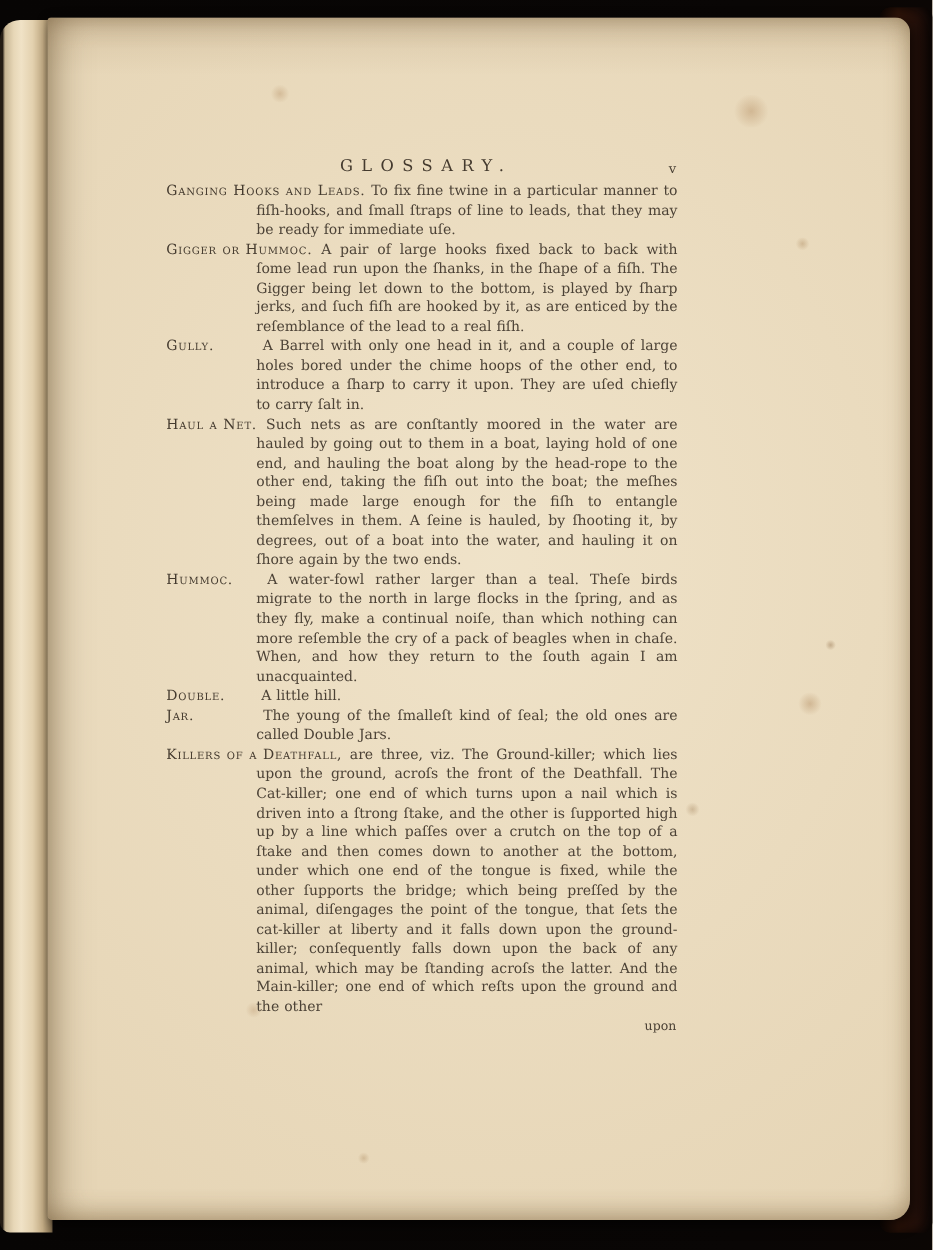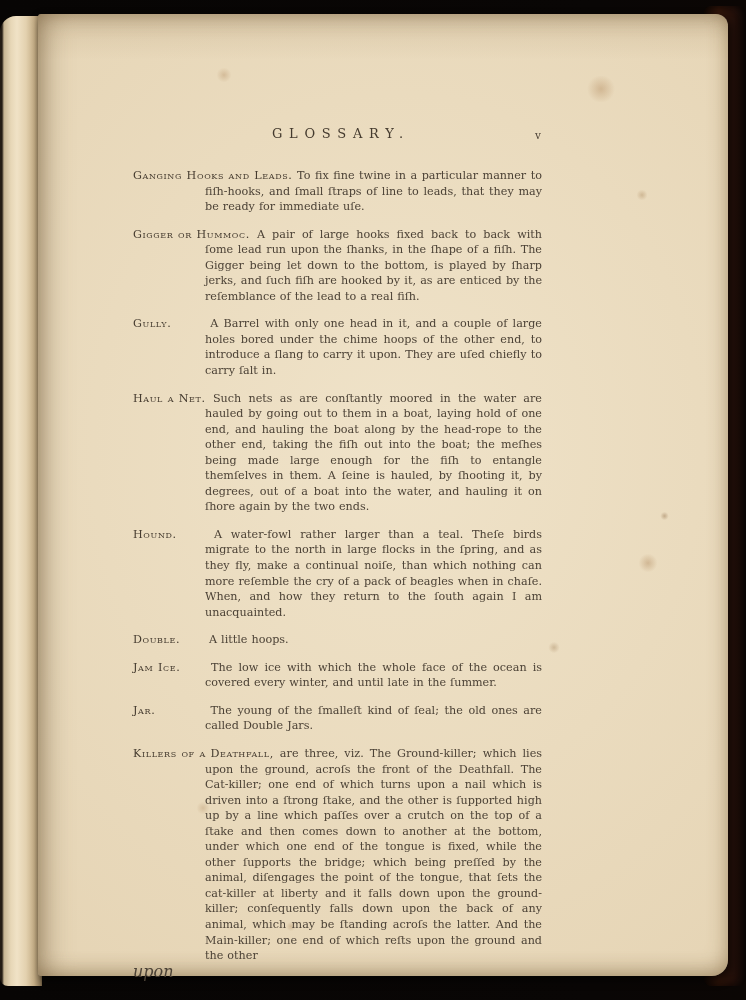--- a/index.html
+++ b/index.html
@@ -77,21 +77,21 @@
   .content {
     position: absolute;
     left: 95px;
     top: 112px;
     width: 409px;
     color: #4c4236;
   }
   .header-row {
     position: relative;
     height: 19px;
-    margin-bottom: 11px;
+    margin-bottom: 0;
   }
   .title {
     text-align: center;
     font-size: 13px;
     letter-spacing: 0.52em;
     padding-left: 0.52em; 
     color: #443a2e;
     white-space: nowrap;
   }
   .pagenum {
@@ -111,27 +111,26 @@
     word-spacing: 0.04em;
   }
   .term {
     display: inline-block;
     min-width: 72px;
     text-indent: 0;
     font-variant: small-caps;
     letter-spacing: 0.055em;
     color: #453b2f;
     white-space: nowrap;
-    margin-top: 12px;
   }
   .catchword {
-    font-size: 16px;
+    text-align: right;
+    font-size: 10px;
     line-height: 15.55px;
     padding-right: 1px;
-    font-style: italic;
   }
 </style>
 </head>
 <body>
 
 <div class="scene">
   <div class="cover-edge"></div>
   <div class="prev-page-edge"></div>
 
   <div class="page">
@@ -140,30 +139,29 @@
       <div class="header-row">
         <div class="title">GLOSSARY.</div>
         <div class="pagenum">v</div>
       </div>
 
       <div class="entries">
   <p><span class="term">Ganging Hooks and Leads.</span> <span class="def">To fix fine twine in a particular manner to fiſh-hooks, and ſmall ſtraps of line to leads, that they may be ready for immediate uſe.</span></p>
 
   <p><span class="term">Gigger or Hummoc.</span> <span class="def">A pair of large hooks fixed back to back with ſome lead run upon the ſhanks, in the ſhape of a fiſh. The Gigger being let down to the bottom, is played by ſharp jerks, and ſuch fiſh are hooked by it, as are enticed by the reſemblance of the lead to a real fiſh.</span></p>
 
-  <p><span class="term">Gully.</span> <span class="def">A Barrel with only one head in it, and a couple of large holes bored under the chime hoops of the other end, to introduce a ſlang to carry it upon. They are uſed chiefly to carry ſalt in.</span></p>
+  <p><span class="term">Gully.</span> <span class="def">A Barrel with only one head in it, and a couple of large holes bored under the chime hoops of the other end, to introduce a ſharp to carry it upon. They are uſed chiefly to carry ſalt in.</span></p>
 
 
   <p><span class="term">Haul a Net.</span> <span class="def">Such nets as are conſtantly moored in the water are hauled by going out to them in a boat, laying hold of one end, and hauling the boat along by the head-rope to the other end, taking the fiſh out into the boat; the meſhes being made large enough for the fiſh to entangle themſelves in them. A ſeine is hauled, by ſhooting it, by degrees, out of a boat into the water, and hauling it on ſhore again by the two ends.</span></p>
 
-  <p><span class="term">Hound.</span> <span class="def">A water-fowl rather larger than a teal. Theſe birds migrate to the north in large flocks in the ſpring, and as they fly, make a continual noiſe, than which nothing can more reſemble the cry of a pack of beagles when in chaſe. When, and how they return to the ſouth again I am unacquainted.</span></p>
+  <p><span class="term">Hummoc.</span> <span class="def">A water-fowl rather larger than a teal. Theſe birds migrate to the north in large flocks in the ſpring, and as they fly, make a continual noiſe, than which nothing can more reſemble the cry of a pack of beagles when in chaſe. When, and how they return to the ſouth again I am unacquainted.</span></p>
 
-  <p><span class="term">Double.</span> <span class="def">A little hoops.</span></p>
+  <p><span class="term">Double.</span> <span class="def">A little hill.</span></p>
 
-  <p><span class="term">Jam Ice.</span> <span class="def">The low ice with which the whole face of the ocean is covered every winter, and until late in the ſummer.</span></p>
 
   <p><span class="term">Jar.</span> <span class="def">The young of the ſmalleſt kind of ſeal; the old ones are called Double Jars.</span></p>
 
 
   <p><span class="term">Killers of a Deathfall,</span> <span class="def">are three, viz. The Ground-killer; which lies upon the ground, acroſs the front of the Deathfall. The Cat-killer; one end of which turns upon a nail which is driven into a ſtrong ſtake, and the other is ſupported high up by a line which paſſes over a crutch on the top of a ſtake and then comes down to another at the bottom, under which one end of the tongue is fixed, while the other ſupports the bridge; which being preſſed by the animal, diſengages the point of the tongue, that ſets the cat-killer at liberty and it falls down upon the ground-killer; conſequently falls down upon the back of any animal, which may be ſtanding acroſs the latter. And the Main-killer; one end of which reſts upon the ground and the other</span></p>
 </div>
 
       <div class="catchword">upon</div>
 
     </div>

